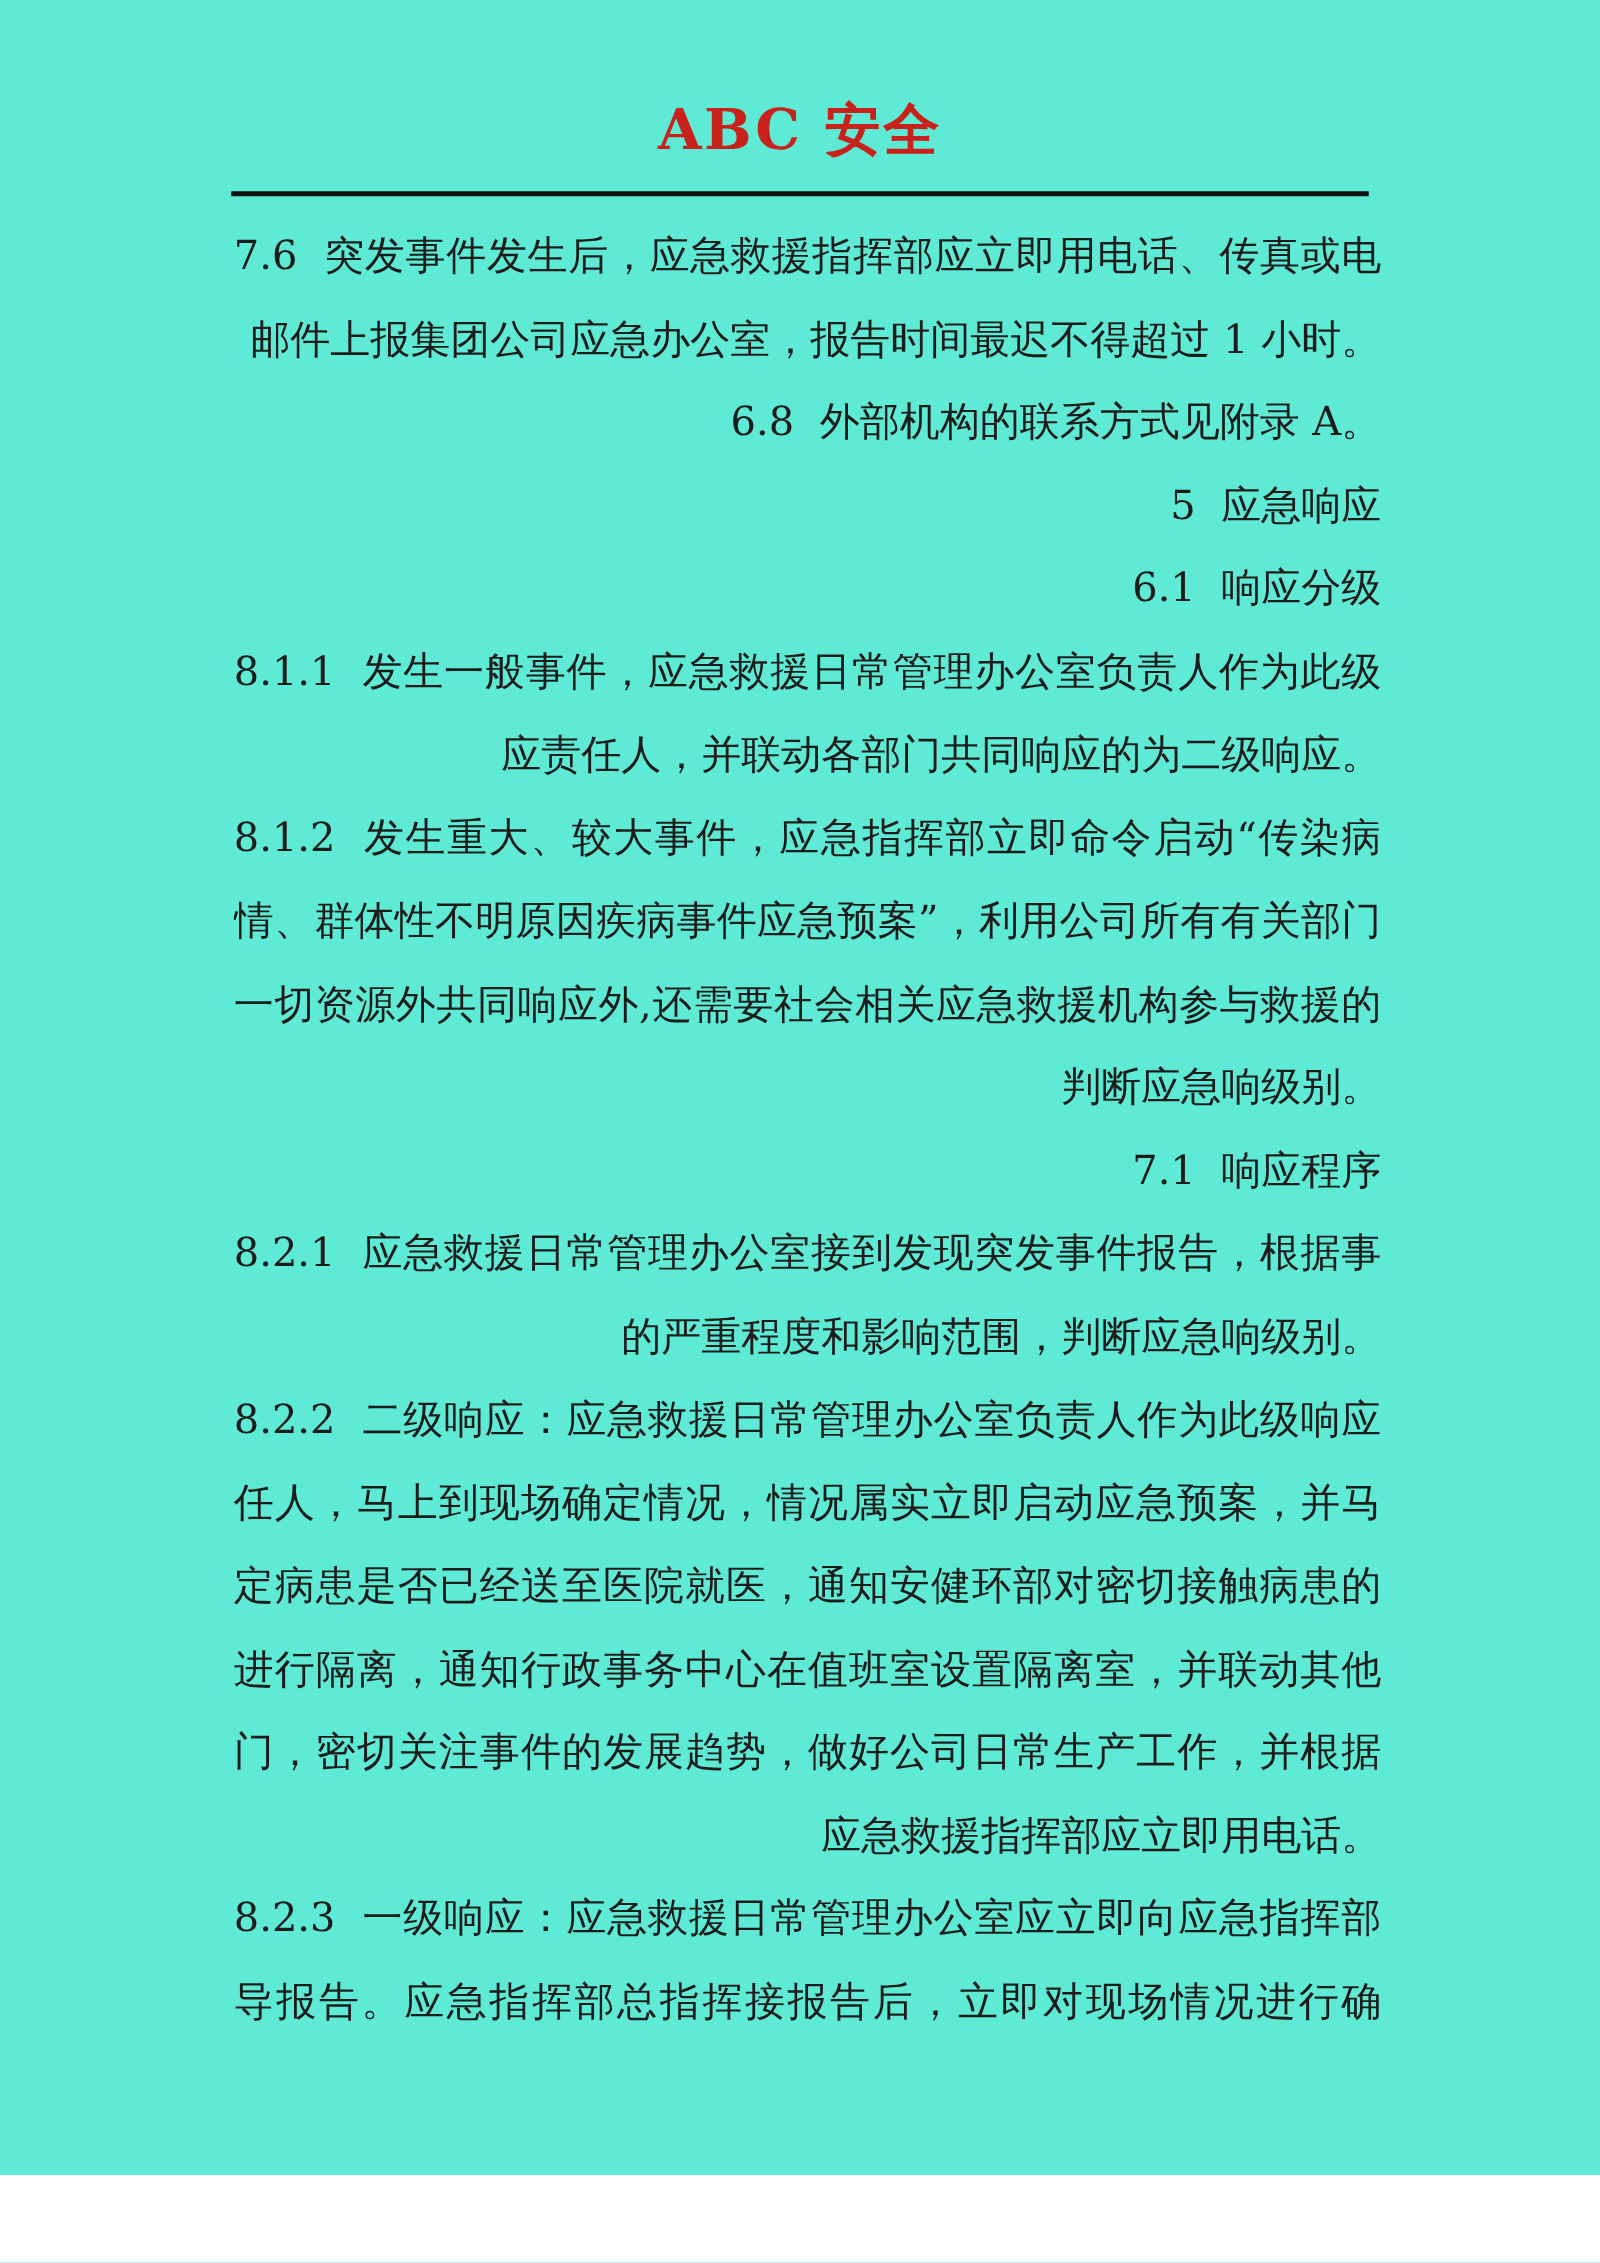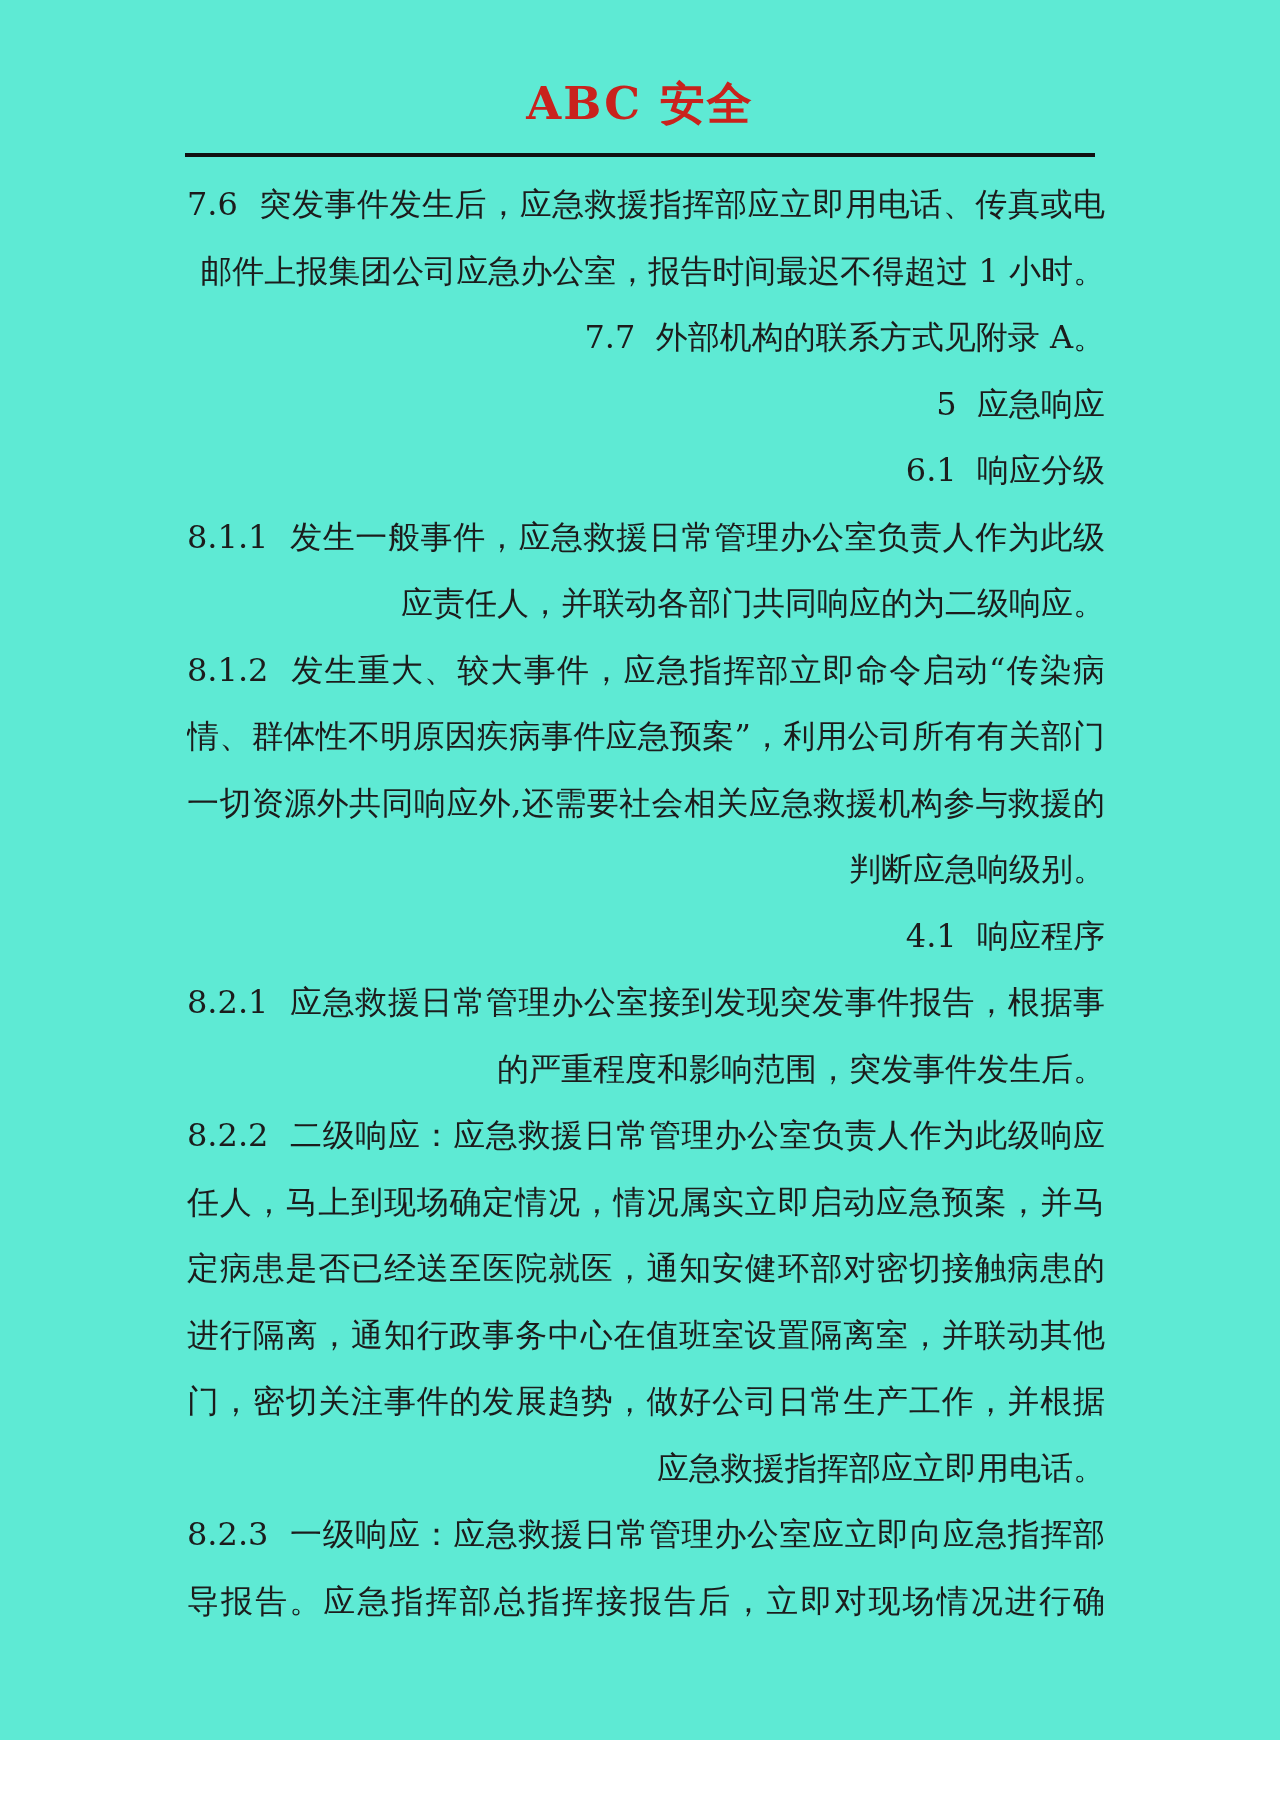--- a/index.html
+++ b/index.html
@@ -65,44 +65,44 @@
 
 <div class="page">
   <div class="doc-header" style="color: rgb(201, 34, 29);">ABC 安全</div>
   <div class="header-rule" style="background: rgb(17, 17, 17);"></div>
   <div class="doc-body" style="color: rgb(28, 28, 28);">
       <div class="paragraph">
         <div class="line fill">7.6  突发事件发生后，应急救援指挥部应立即用电话、传真或电子</div>
         <div class="line">邮件上报集团公司应急办公室，报告时间最迟不得超过 1 小时。</div>
       </div>
       <div class="paragraph">
-        <div class="line">7.7  外部机构的联系方式见附录 A。</div>
+        <div class="line">6.8  外部机构的联系方式见附录 A。</div>
       </div>
       <div class="paragraph">
         <div class="line">5  应急响应</div>
       </div>
       <div class="paragraph">
         <div class="line">6.1  响应分级</div>
       </div>
       <div class="paragraph">
         <div class="line fill">8.1.1  发生一般事件，应急救援日常管理办公室负责人作为此级响</div>
         <div class="line">应责任人，并联动各部门共同响应的为二级响应。</div>
       </div>
       <div class="paragraph">
         <div class="line fill">8.1.2  发生重大、较大事件，应急指挥部立即命令启动“传染病疫</div>
         <div class="line fill">情、群体性不明原因疾病事件应急预案”，利用公司所有有关部门及</div>
         <div class="line fill">一切资源外共同响应外,还需要社会相关应急救援机构参与救援的事</div>
         <div class="line">判断应急响级别。</div>
       </div>
       <div class="paragraph">
-        <div class="line">4.1  响应程序</div>
+        <div class="line">7.1  响应程序</div>
       </div>
       <div class="paragraph">
         <div class="line fill">8.2.1  应急救援日常管理办公室接到发现突发事件报告，根据事件</div>
-        <div class="line">的严重程度和影响范围，突发事件发生后。</div>
+        <div class="line">的严重程度和影响范围，判断应急响级别。</div>
       </div>
       <div class="paragraph">
         <div class="line fill">8.2.2  二级响应：应急救援日常管理办公室负责人作为此级响应责</div>
         <div class="line fill">任人，马上到现场确定情况，情况属实立即启动应急预案，并马上确</div>
         <div class="line fill">定病患是否已经送至医院就医，通知安健环部对密切接触病患的人员</div>
         <div class="line fill">进行隔离，通知行政事务中心在值班室设置隔离室，并联动其他各部</div>
         <div class="line fill">门，密切关注事件的发展趋势，做好公司日常生产工作，并根据事态</div>
         <div class="line">应急救援指挥部应立即用电话。</div>
       </div>
       <div class="paragraph">

